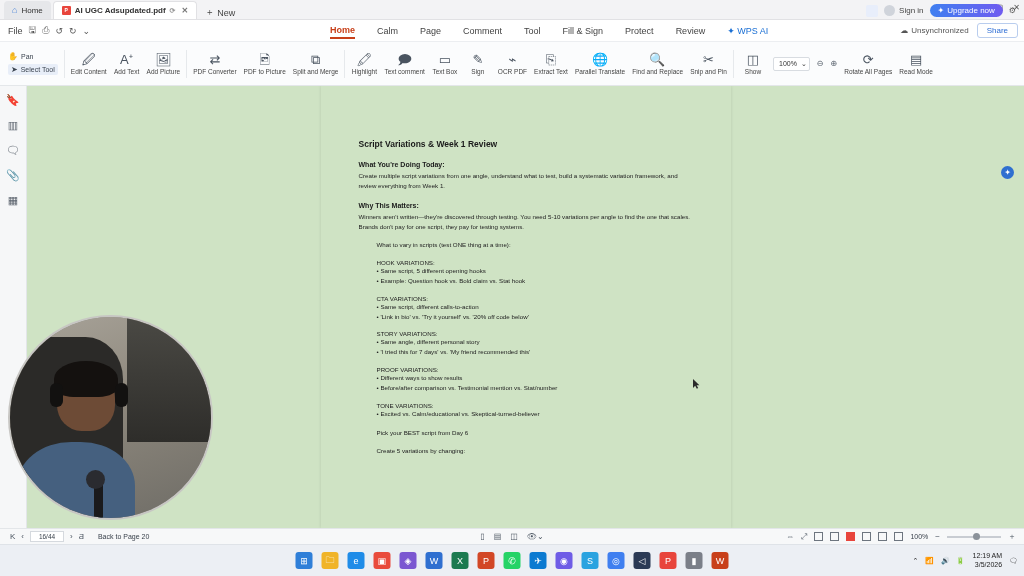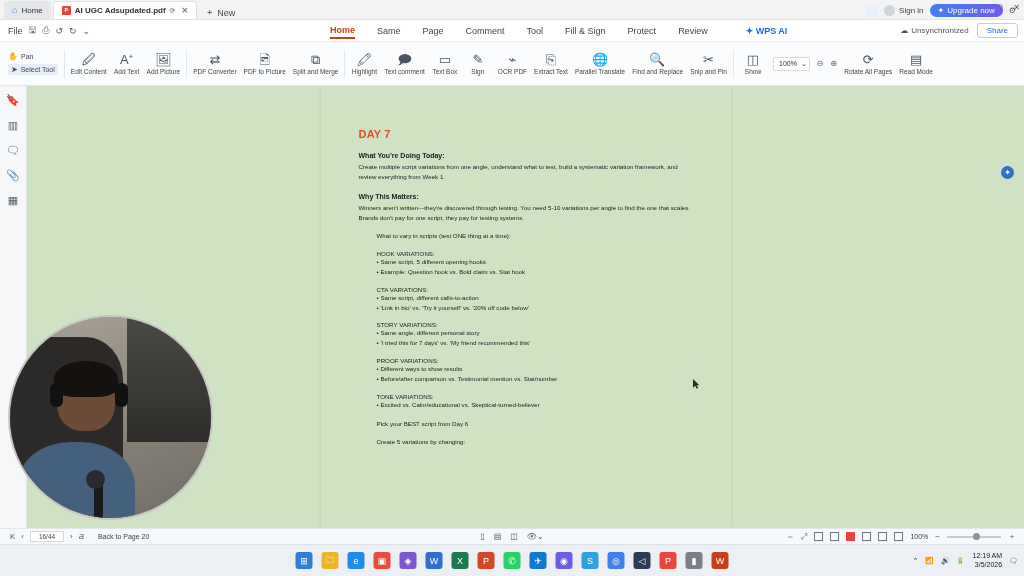--- a/index.html
+++ b/index.html
@@ -35,21 +35,21 @@
   
   .ribbon-tabs {
     height: 22px; background: #ffffff; display: flex; align-items: center;
     position: relative; border-bottom: 1px solid #eceef1;
   }
   .rt-left { display: flex; align-items: center; gap: 6px; padding-left: 8px; }
   .rt-icon { font-size: 9px; color: #555; }
   .rt-center { position: absolute; left: 330px; display: flex; gap: 22px; align-items:center; }
   .rt-item { font-size: 9px; color: #444; padding: 2px 0; cursor: default; white-space: nowrap;}
   .rt-item.active { color: #c8401a; font-weight: bold; border-bottom: 2px solid #c8401a; }
-  .rt-ai { font-size: 9px; color: #1a6fd4; font-weight: bold; margin-left: 16px; }
+  .rt-ai { font-size: 9px; color: #1a6fd4; font-weight: normal; }
   .rt-right { position: absolute; right: 6px; display: flex; align-items: center; gap: 8px; }
   .pill-sync { font-size: 8px; color: #555; display:flex; align-items:center; gap:3px;}
   .btn-share {
     font-size: 8px; color: #2b6cd4; border: 1px solid #b9cdee; border-radius: 3px;
     padding: 2px 9px; background: #fff;
   }
   .acct { display:flex; align-items:center; gap:4px; font-size:8px; color:#444;}
   .avatar-sm { width: 11px; height: 11px; border-radius: 50%; background:#d0d4db; }
   .btn-upgrade {
     font-size: 8px; color: #fff; background: linear-gradient(90deg,#3f7ff0,#6f5bf0);
@@ -186,21 +186,21 @@
     <div class="rt-left">
       <span class="rt-item">File</span>
       <span class="rt-icon">🖫</span>
       <span class="rt-icon">⎙</span>
       <span class="rt-icon">↺</span>
       <span class="rt-icon">↻</span>
       <span class="rt-icon">⌄</span>
     </div>
     <div class="rt-center">
       <span class="rt-item active">Home</span>
-      <span class="rt-item">Same</span>
+      <span class="rt-item">Calm</span>
       <span class="rt-item">Page</span>
       <span class="rt-item">Comment</span>
       <span class="rt-item">Tool</span>
       <span class="rt-item">Fill &amp; Sign</span>
       <span class="rt-item">Protect</span>
       <span class="rt-item">Review</span>
       <span class="rt-ai">✦ <span>WPS AI</span></span>
     </div>
     <div class="rt-right">
       <span class="pill-sync">
@@ -338,21 +338,21 @@
     <div class="leftrail">
       <span class="ri">🔖</span>
       <span class="ri">▥</span>
       <span class="ri">🗨</span>
       <span class="ri">📎</span>
       <span class="ri">▦</span>
     </div>
 
     <div class="canvas">
       <div class="page">
-        <div class="doc-h1">DAY 7</div>
+        <div class="doc-h2">Script Variations &amp; Week 1 Review</div>
 
         <div class="doc-h3">What You're Doing Today:</div>
         <div class="doc-p">Create multiple script variations from one angle, understand what to test, build a systematic variation framework, and review everything from Week 1.</div>
 
         <div class="doc-h3">Why This Matters:</div>
         <div class="doc-p">Winners aren't written—they're discovered through testing. You need 5-10 variations per angle to find the one that scales. Brands don't pay for one script, they pay for testing systems.</div>
 
         <div class="doc-sub">What to vary in scripts (test ONE thing at a time):</div>
 
         <div class="doc-cap">HOOK VARIATIONS:</div>

